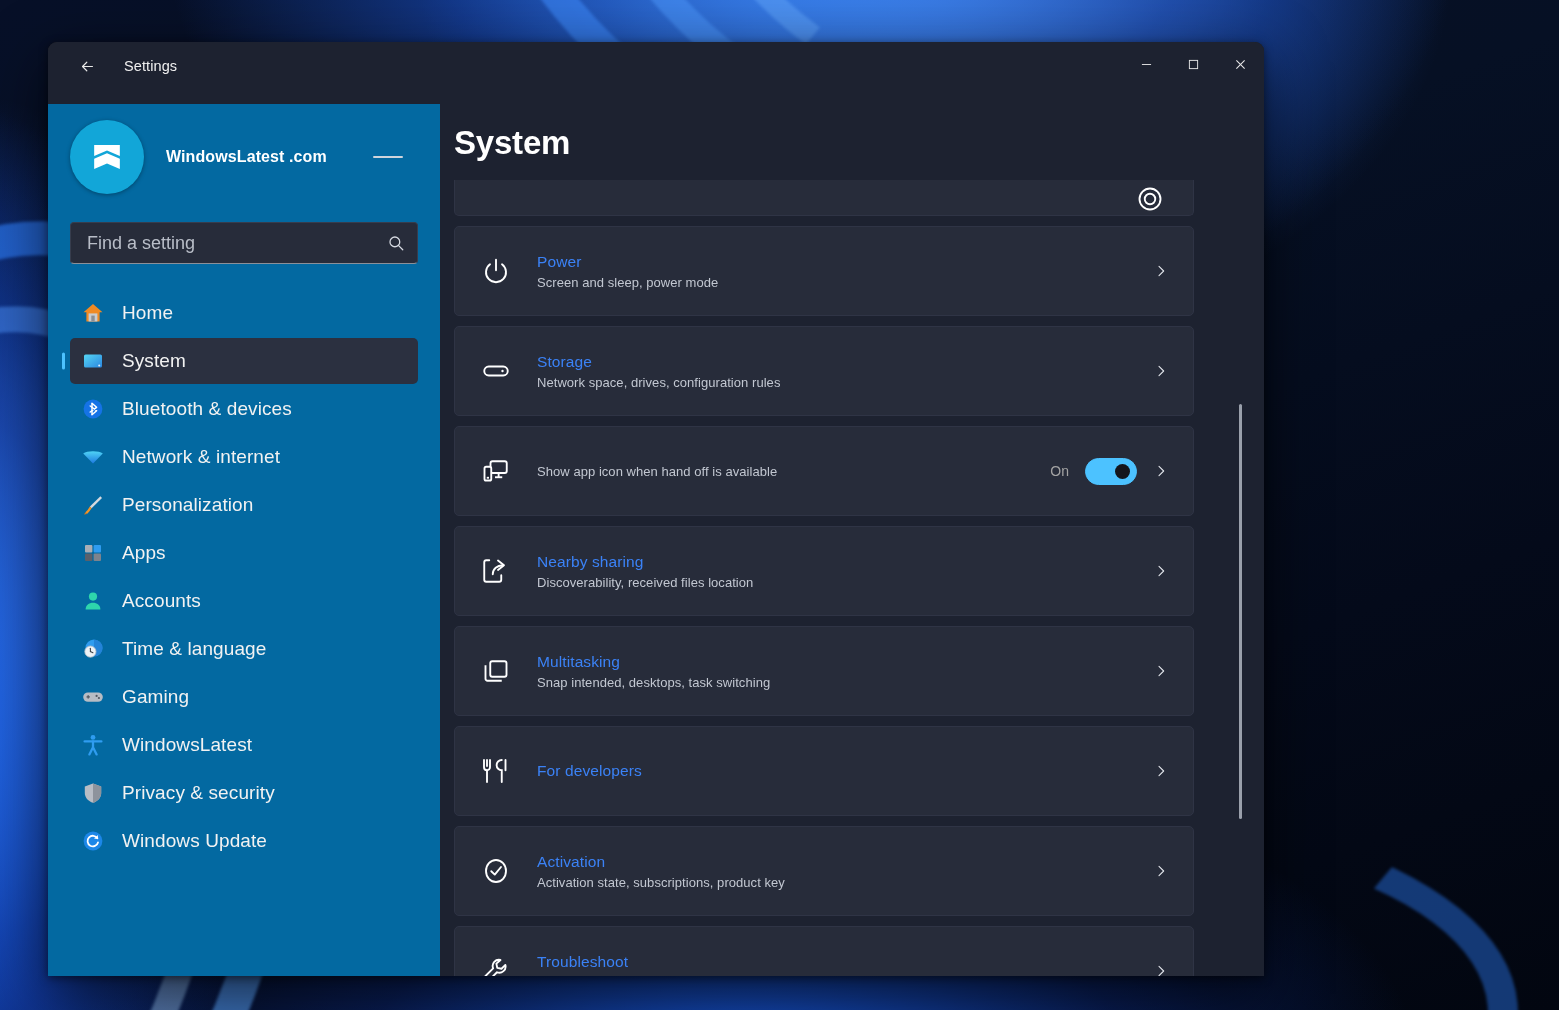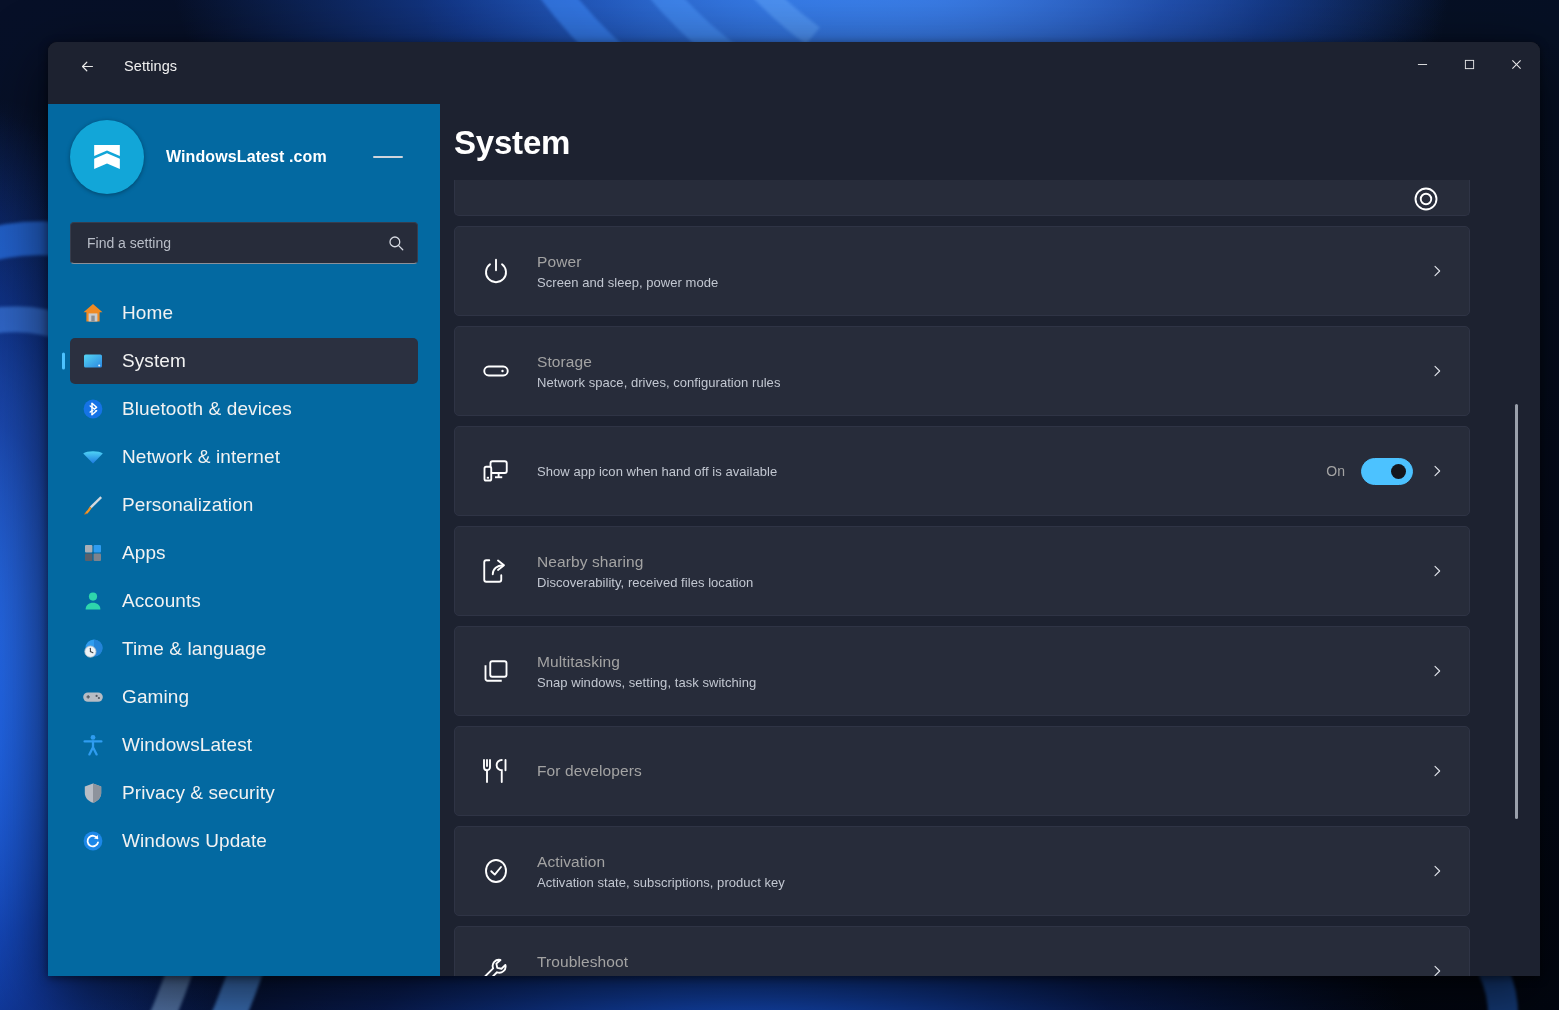--- a/index.html
+++ b/index.html
@@ -40,21 +40,21 @@
          transform:rotate(14deg); opacity:.62; }
   .bb5 { width:560px; height:1000px; left:-330px; top:300px;
          border-width:26px; border-right-color:#9ecdff; border-top-color:#4e95ff;
          transform:rotate(11deg); opacity:.50; }
   .bb6 { width:1300px; height:520px; left:220px; top:800px;
          border-width:30px; border-bottom-color:#4f9bff; border-right-color:#2a77ee;
          transform:rotate(-5deg); opacity:.45; }
 
   
   .window {
-    position:absolute; left:48px; top:42px; width:1492px; height:934px;
+    position:absolute; left:48px; top:42px; width:1216px; height:934px;
     background:#202020; border-radius:9px 9px 0 0;
     box-shadow:0 18px 60px rgba(0,0,0,.62), 0 2px 8px rgba(0,0,0,.5);
     overflow:hidden; display:flex; flex-direction:column;
   }
 
   
   .titlebar {
     height:62px; flex:0 0 62px; display:flex; align-items:flex-start;
     background:#1d2230; position:relative;
   }
@@ -97,21 +97,21 @@
     background:#cfd4dc; border-radius:1px;
   }
 
   .searchbox {
     margin-top:22px; height:42px; background:#272c3a; border-radius:4px;
     border:1px solid #373d4d; border-bottom:1px solid #8b9099;
     display:flex; align-items:center; padding:0 12px 0 16px;
   }
   .searchbox input {
     flex:1; background:transparent; border:none; outline:none;
-    color:#c9ced8; font-size:14px; font-family:inherit;
+    color:#c9ced8; font-size:18px; font-family:inherit;
   }
   .searchbox input::placeholder { color:#b9bec8; }
   .search-ico { width:18px; height:18px; color:#d6dae2; flex:0 0 18px; }
 
   .navlist { margin-top:26px; display:flex; flex-direction:column; gap:2px; }
   .nav-item {
     height:46px; display:flex; align-items:center; gap:16px;
     border-radius:5px; padding-left:10px; position:relative;
   }
   .nav-item.active { background:#2b3040; }
@@ -140,21 +140,21 @@
     min-height:90px; display:flex; align-items:center;
     padding:0 24px 0 22px; gap:22px; position:relative;
   }
   .row.partial-top {
     min-height:0; height:36px; border-radius:0 0 5px 5px;
     align-items:flex-end; padding-bottom:21px; border-top:none;flex-direction:column;
   }
   .row-ico { width:38px; flex:0 0 38px; display:flex; align-items:center; justify-content:center; color:#ffffff; }
   .row-ico svg { width:30px; height:30px; }
   .row-text { flex:1; display:flex; flex-direction:column; gap:4px; min-width:0; }
-  .row-title { font-size:15.5px; color:#a3a3a3; letter-spacing:.1px; }
+  .row-title { font-size:15.5px; color:#3b82f6; letter-spacing:.1px; }
   .row-sub { font-size:13px; color:#c2c7d1; letter-spacing:.05px; }
   .row-right { display:flex; align-items:center; gap:16px; flex:0 0 auto; }
   .toggle-label { font-size:14px; color:#a3a3a3; }
   .toggle {
     width:52px; height:27px; border-radius:14px; background:#4cc2ff;
     position:relative; border:1px solid #4cc2ff;
   }
   .toggle .knob {
     position:absolute; width:15px; height:15px; border-radius:50%;
     background:#14161c; top:5px; right:6px;
@@ -506,21 +506,21 @@
 
           <div class="row">
             <span class="row-ico">
               <svg viewBox="0 0 24 24" fill="none" stroke="currentColor" stroke-width="1.5">
                 <rect x="7.4" y="4.2" width="13" height="12.4" rx="1.6"></rect>
                 <path d="M16.6 19.8 H5.2 A1.6 1.6 0 0 1 3.6 18.2 V7.4"></path>
               </svg>
             </span>
             <div class="row-text">
               <div class="row-title">Multitasking</div>
-              <div class="row-sub">Snap windows, setting, task switching</div>
+              <div class="row-sub">Snap intended, desktops, task switching</div>
             </div>
             <div class="row-right">
               <span class="chev">
                 <svg viewBox="0 0 24 24" fill="none" stroke="currentColor" stroke-width="1.6" stroke-linecap="round" stroke-linejoin="round">
                     <path d="M9 5l7 7-7 7"></path>
                   </svg>
               </span>
             </div>
           </div>
 

